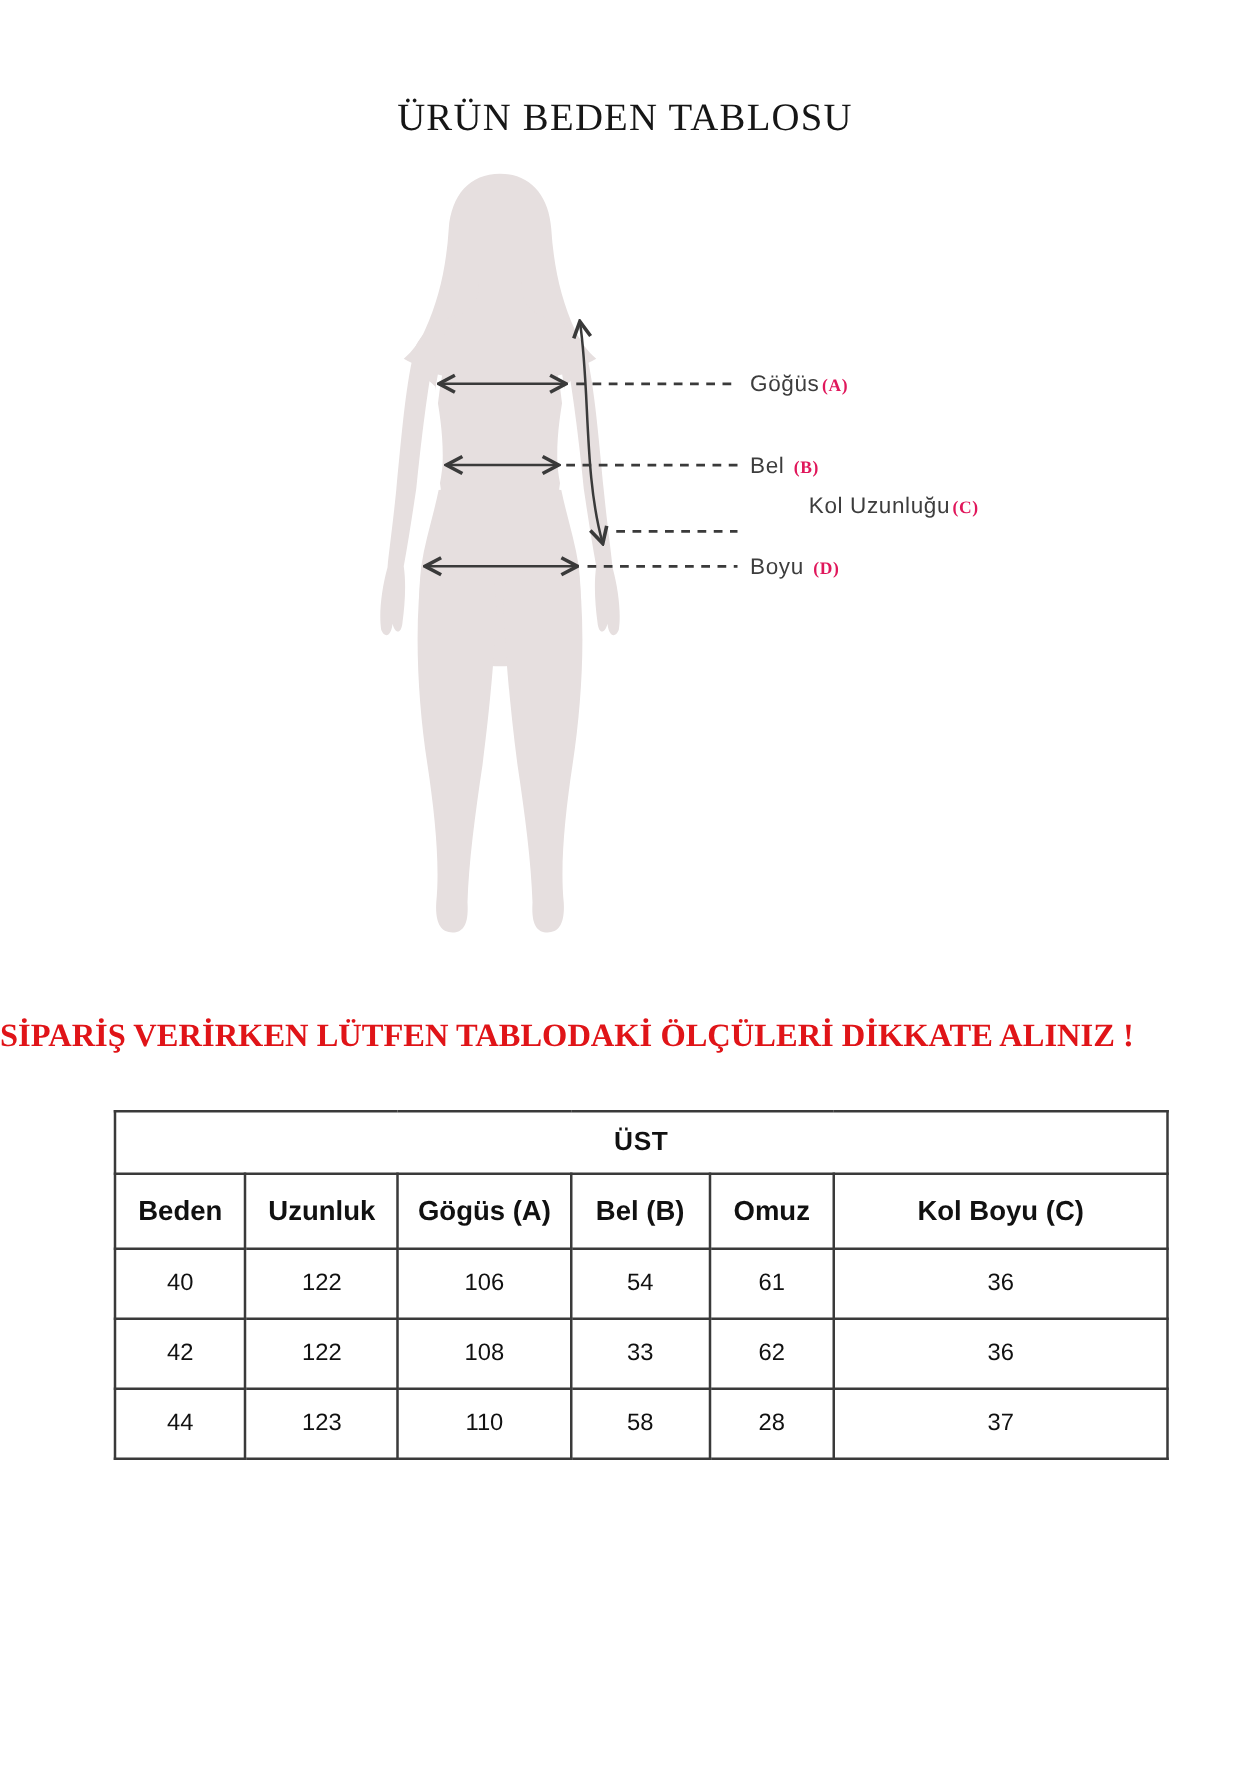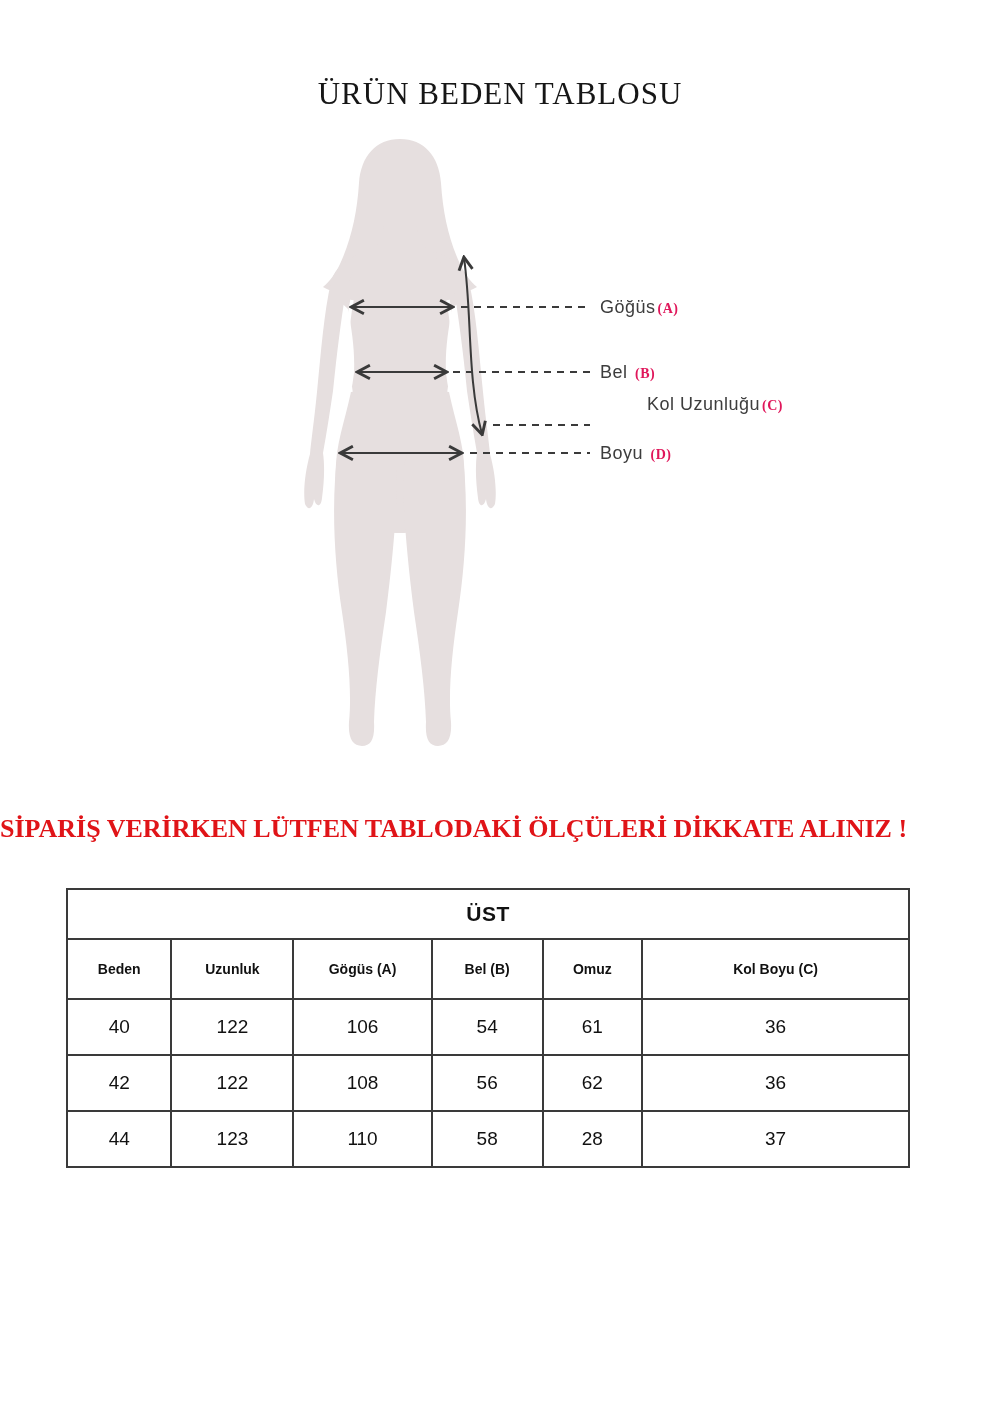--- a/index.html
+++ b/index.html
@@ -26,28 +26,28 @@
     position:absolute; top:791px; left:0; width:1000px; text-align:center;
     font-family:"Liberation Serif", serif; font-weight:bold;
     font-size:38px; color:var(--accent-red,#e01418);
   }
   .notice-text {
     position:absolute; top:814px; left:0; width:1000px; text-align:left;
     font-family:"Liberation Serif", serif; font-weight:bold;
     font-size:26px; color:var(--accent-red,#e01418); letter-spacing:0px;
   }
   table.size-table {
-    position:absolute; left:66px; top:888px; width:844px;
+    position:absolute; left:91px; top:888px; width:844px;
     border-collapse:collapse; table-layout:fixed; color:#111;
   }
   .size-table th, .size-table td {
     border:2px solid #3a3a3a; text-align:center; vertical-align:middle; padding:0;
   }
   .size-table .group-row th { height:48px; font-size:21px; font-weight:bold; letter-spacing:.5px; }
-  .size-table .head-row th  { height:58px; font-size:14px; font-weight:bold; }
+  .size-table .head-row th  { height:58px; font-size:22px; font-weight:bold; }
   .size-table td { height:54px; font-size:19px; font-weight:normal; }
 </style>
 </head>
 <body>
 
 <div id="page">
 
   <div class="page-title">ÜRÜN BEDEN TABLOSU</div>
 
   <svg id="figure-svg" viewBox="0 0 1000 1414" xmlns="http://www.w3.org/2000/svg">
@@ -143,21 +143,21 @@
         <td>122</td>
         <td>106</td>
         <td>54</td>
         <td>61</td>
         <td>36</td>
       </tr>
       <tr>
         <td>42</td>
         <td>122</td>
         <td>108</td>
-        <td>56</td>
+        <td>33</td>
         <td>62</td>
         <td>36</td>
       </tr>
       <tr>
         <td>44</td>
         <td>123</td>
         <td>110</td>
         <td>58</td>
         <td>28</td>
         <td>37</td>

